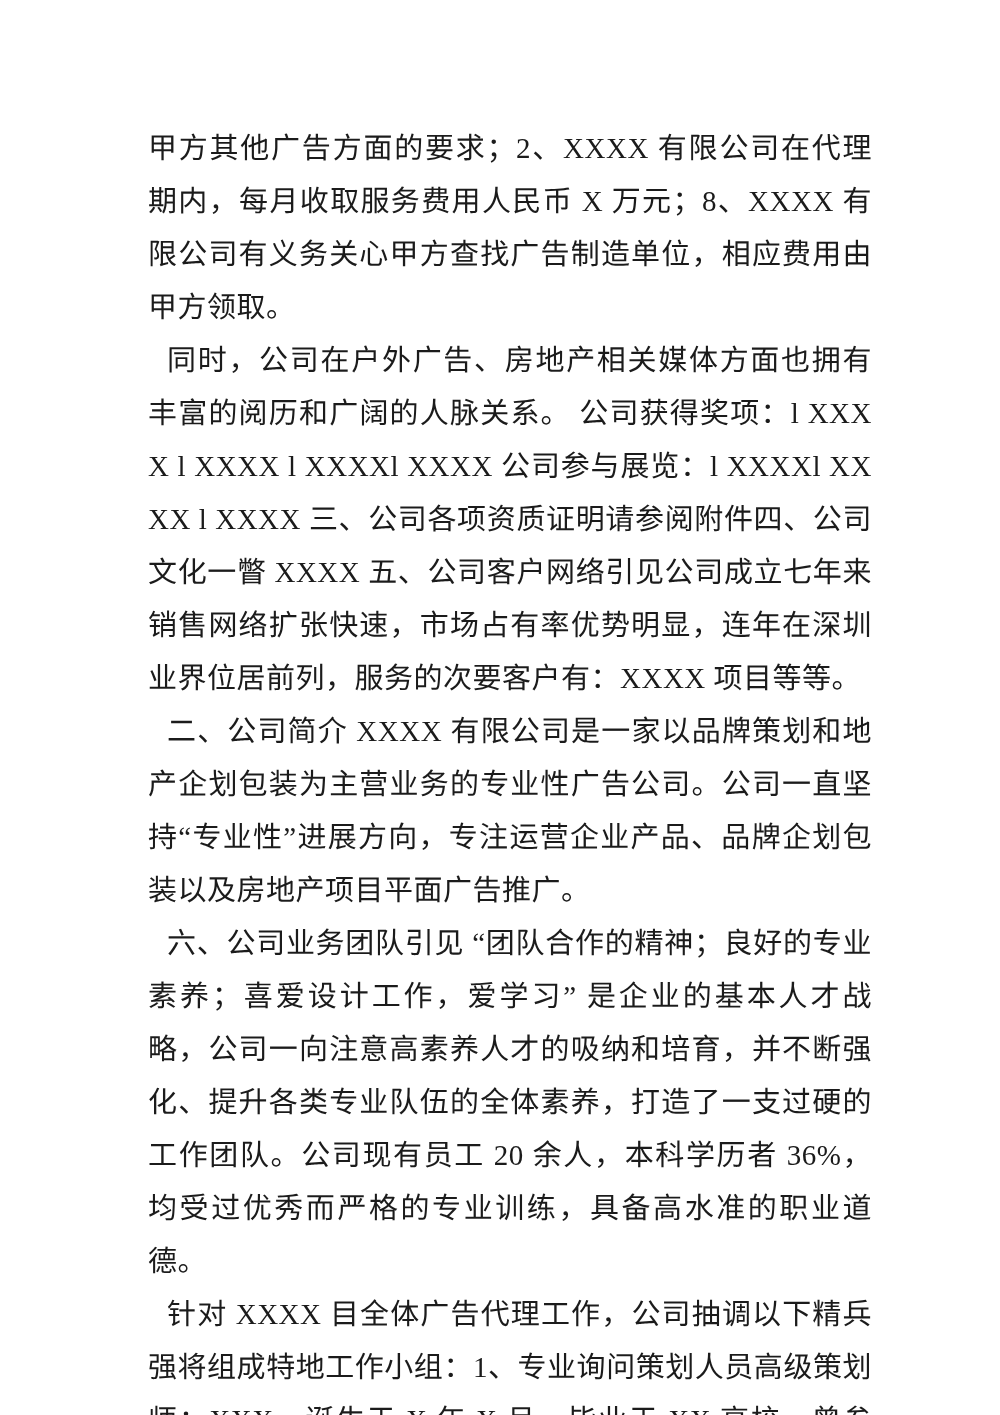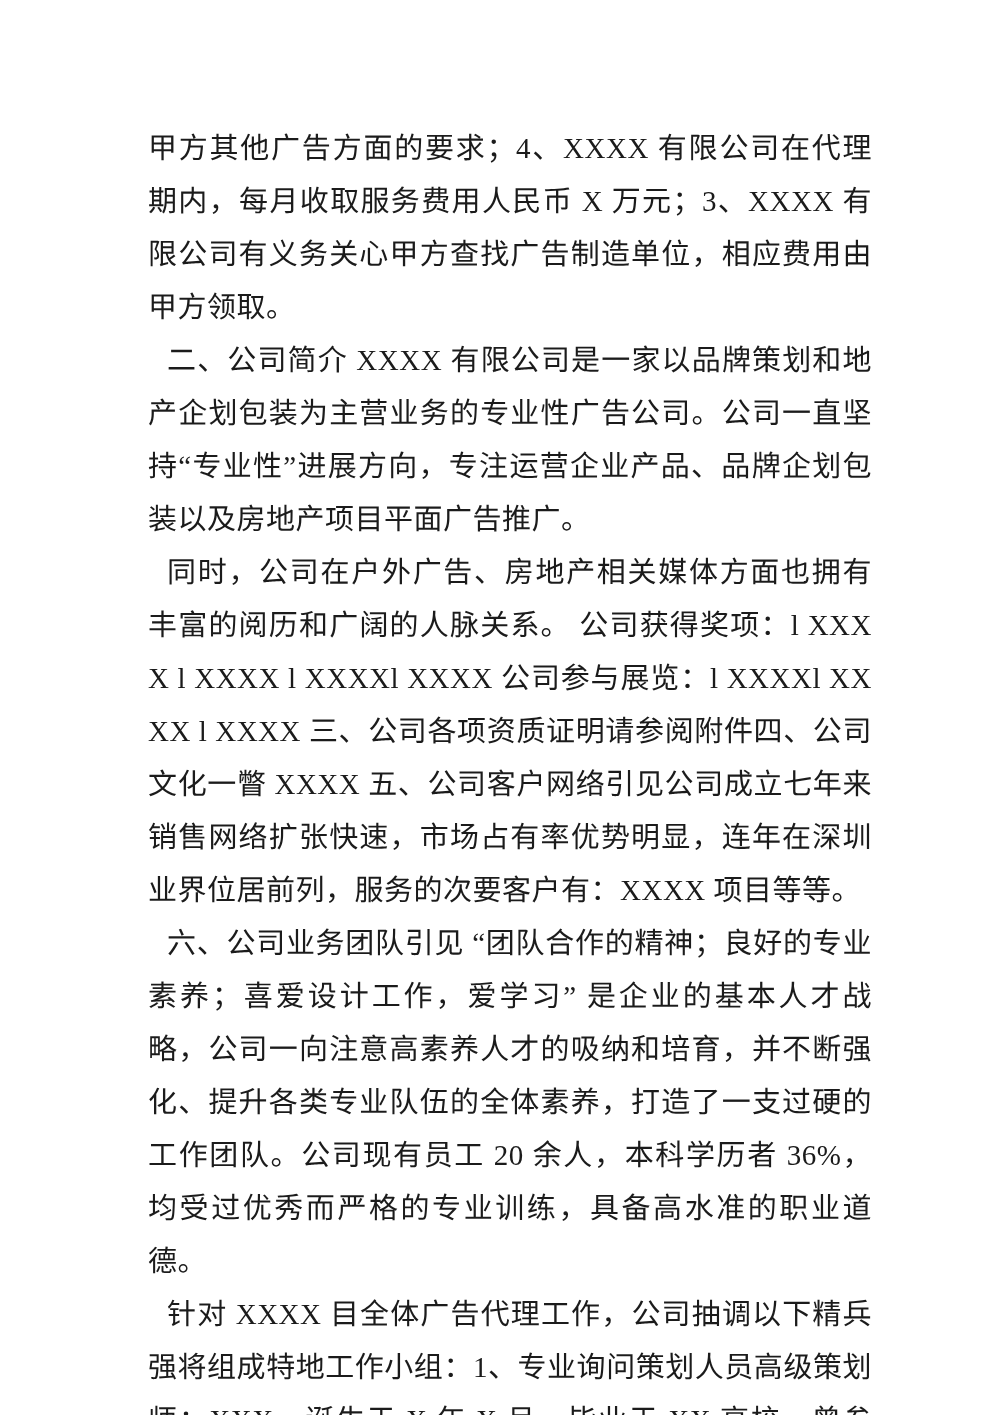--- a/index.html
+++ b/index.html
@@ -34,19 +34,19 @@
   }
   .doc-body p.para.indent {
     text-indent: 19px;
   }
 </style>
 </head>
 <body>
 
 <div class="page" style="background: rgb(255, 255, 255);">
   <div class="doc-body" id="doc-body" style="color: rgb(27, 27, 27);">
-      <p class="para">甲方其他广告方面的要求；4、XXXX 有限公司在代理期内，每月收取服务费用人民币 X 万元；3、XXXX 有限公司有义务关心甲方查找广告制造单位，相应费用由甲方领取。</p>
+      <p class="para">甲方其他广告方面的要求；2、XXXX 有限公司在代理期内，每月收取服务费用人民币 X 万元；8、XXXX 有限公司有义务关心甲方查找广告制造单位，相应费用由甲方领取。</p>
+      <p class="para indent">同时，公司在户外广告、房地产相关媒体方面也拥有丰富的阅历和广阔的人脉关系。 公司获得奖项：l XXXX l XXXX l XXXXl XXXX 公司参与展览：l XXXXl XXXX l XXXX 三、公司各项资质证明请参阅附件四、公司文化一瞥 XXXX 五、公司客户网络引见公司成立七年来销售网络扩张快速，市场占有率优势明显，连年在深圳业界位居前列，服务的次要客户有：XXXX 项目等等。</p>
       <p class="para indent">二、公司简介 XXXX 有限公司是一家以品牌策划和地产企划包装为主营业务的专业性广告公司。公司一直坚持“专业性”进展方向，专注运营企业产品、品牌企划包装以及房地产项目平面广告推广。</p>
-      <p class="para indent">同时，公司在户外广告、房地产相关媒体方面也拥有丰富的阅历和广阔的人脉关系。 公司获得奖项：l XXXX l XXXX l XXXXl XXXX 公司参与展览：l XXXXl XXXX l XXXX 三、公司各项资质证明请参阅附件四、公司文化一瞥 XXXX 五、公司客户网络引见公司成立七年来销售网络扩张快速，市场占有率优势明显，连年在深圳业界位居前列，服务的次要客户有：XXXX 项目等等。</p>
       <p class="para indent">六、公司业务团队引见 “团队合作的精神；良好的专业素养；喜爱设计工作，爱学习” 是企业的基本人才战略，公司一向注意高素养人才的吸纳和培育，并不断强化、提升各类专业队伍的全体素养，打造了一支过硬的工作团队。公司现有员工 20 余人，本科学历者 36%，均受过优秀而严格的专业训练，具备高水准的职业道德。</p>
       <p class="para indent">针对 XXXX 目全体广告代理工作，公司抽调以下精兵强将组成特地工作小组：1、专业询问策划人员高级策划师：XXX，诞生于 X 年 X 月，毕业于 XX 高校。曾参加策划 XXXX 等。</p>
     </div>
 </div>
 
 </body></html>

